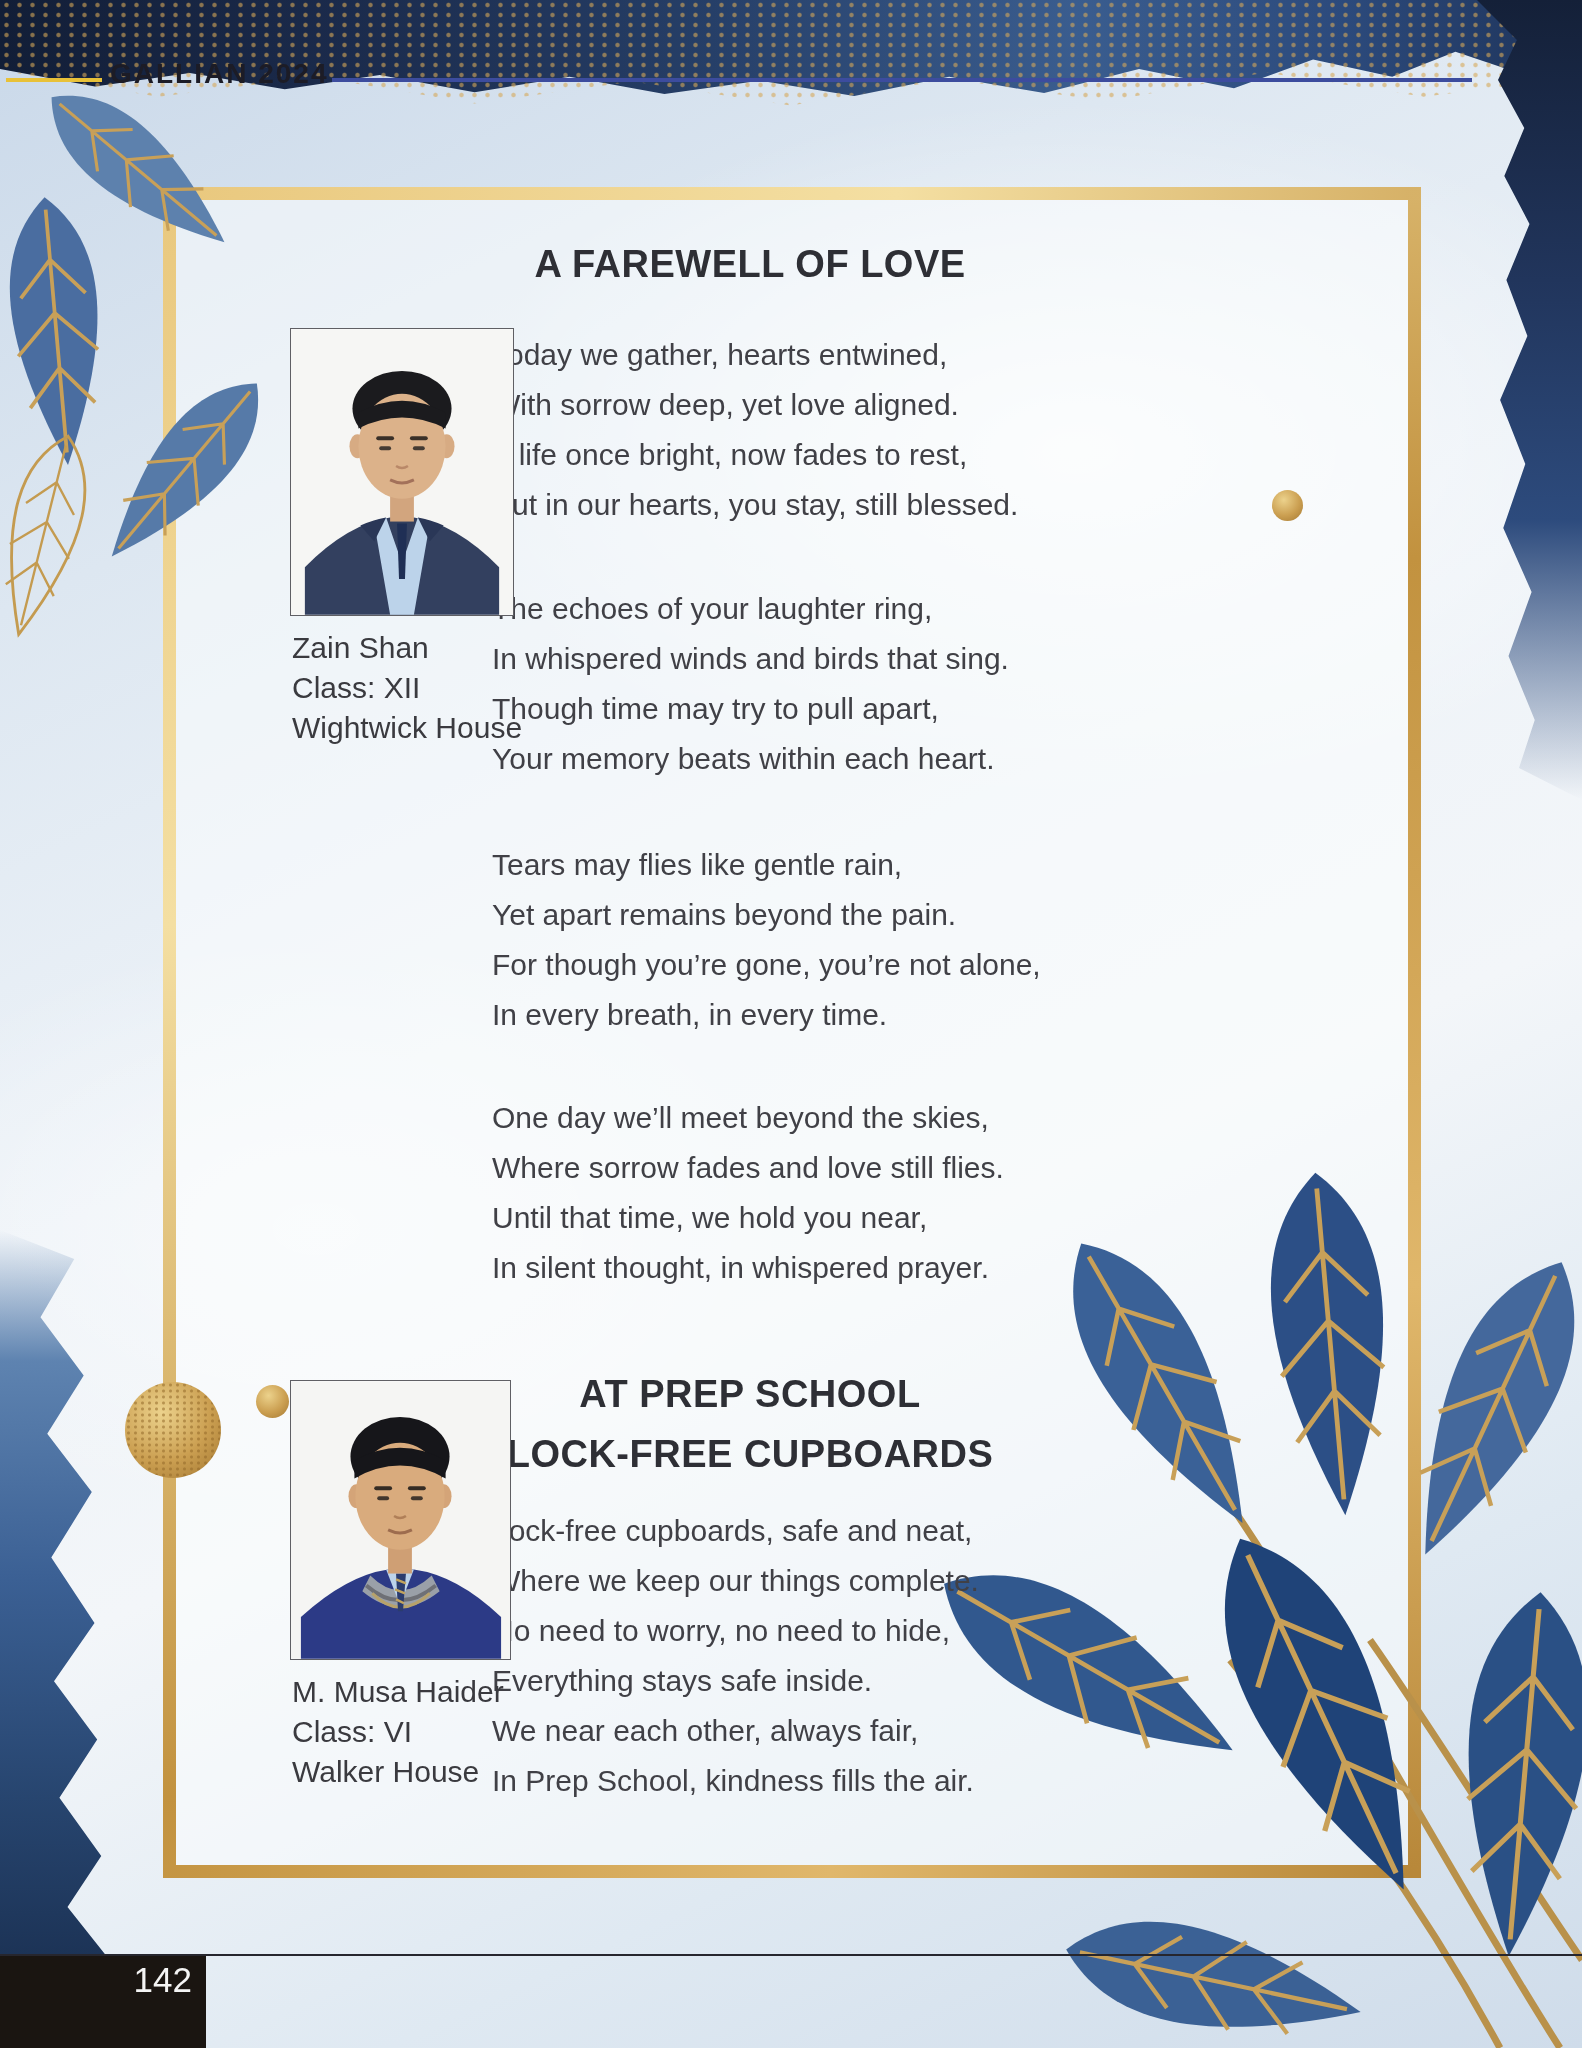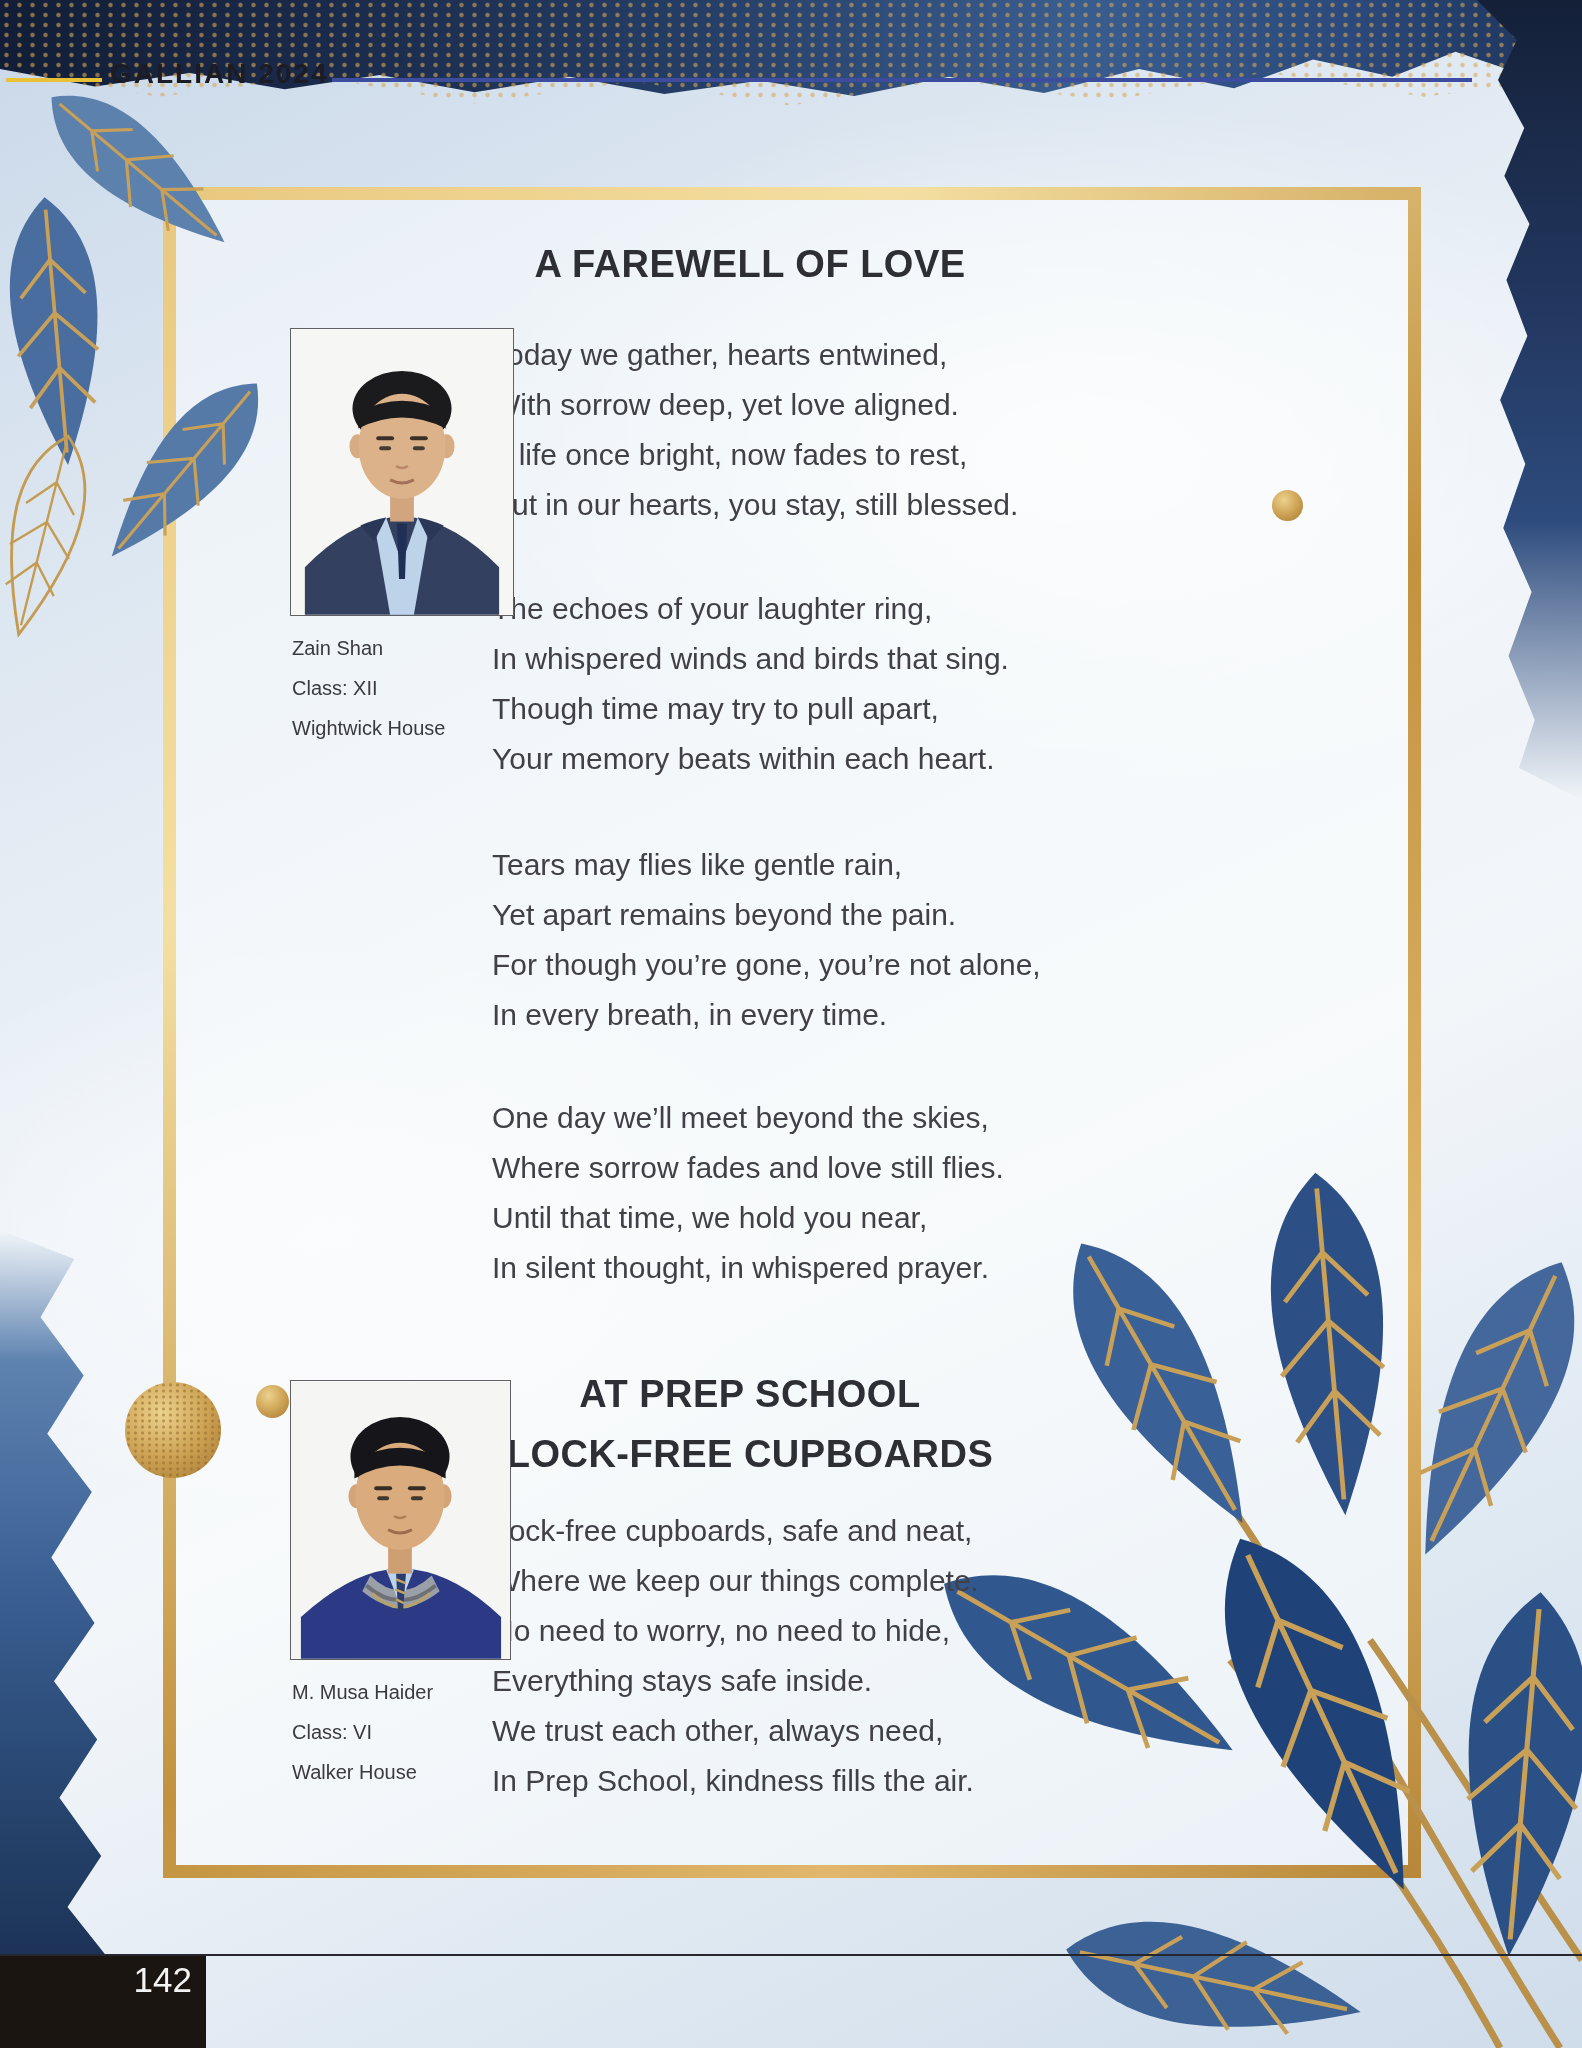--- a/index.html
+++ b/index.html
@@ -60,21 +60,21 @@
     background-size:7px 6px,100% 100%;}
   .dot-big{left:125px;top:1382px;width:96px;height:96px;}
   .dot-small{left:256px;top:1385px;width:33px;height:33px;}
   .dot-right{left:1272px;top:490px;width:31px;height:31px;}
   
   .photo{position:absolute;background:#fdfdfd;border:1px solid #5f5f64;box-sizing:border-box;}
   .photo svg{display:block;width:100%;height:100%;}
   .photo1{left:290px;top:328px;width:224px;height:288px;}
   .photo2{left:290px;top:1380px;width:221px;height:280px;}
   
-  .caption{position:absolute;left:292px;width:330px;color:#3a3a3f;font-size:20px;line-height:40px;}
+  .caption{position:absolute;left:292px;width:330px;color:#3a3a3f;font-size:30px;line-height:40px;}
   .caption1{top:628px;}
   .caption2{top:1672px;}
   
   .poem-title{
     position:absolute;left:492px;width:516px;text-align:center;
     font-size:38px;font-weight:700;color:#2e2f35;letter-spacing:.5px;line-height:60px;
   }
   .title1{top:234px;}
   .title2{top:1364px;}
   .stanza,.poem-lines{position:absolute;left:492px;width:580px;color:#404046;font-size:30px;line-height:50px;}
@@ -217,21 +217,21 @@
 
   <div class="poem-title title2 z3">
     <div>AT PREP SCHOOL</div>
     <div>LOCK-FREE CUPBOARDS</div>
   </div>
   <div class="poem-lines p2lines z3">
     <div>Lock-free cupboards, safe and neat,</div>
     <div>Where we keep our things complete.</div>
     <div>No need to worry, no need to hide,</div>
     <div>Everything stays safe inside.</div>
-    <div>We trust each other, always need,</div>
+    <div>We near each other, always fair,</div>
     <div>In Prep School, kindness fills the air.</div>
   </div>
 
   <div class="photo photo2 z3">
     <svg viewBox="0 0 221 280">
       <rect x="0" y="0" width="221" height="280" fill="#f5f5f3"></rect>
       <path d="M10 280 L10 238 Q56 196 98 190 L124 190 Q168 196 212 238 L212 280 Z" fill="#2c3a86"></path>
       <path d="M80 196 Q110 226 142 196 L150 212 Q110 244 72 212 Z" fill="#9aa0a8"></path>
       <path d="M76 206 Q110 236 146 206" stroke="#6e7076" stroke-width="4" fill="none"></path>
       <path d="M82 214 Q110 242 140 214" stroke="#b7a26b" stroke-width="3" fill="none"></path>

